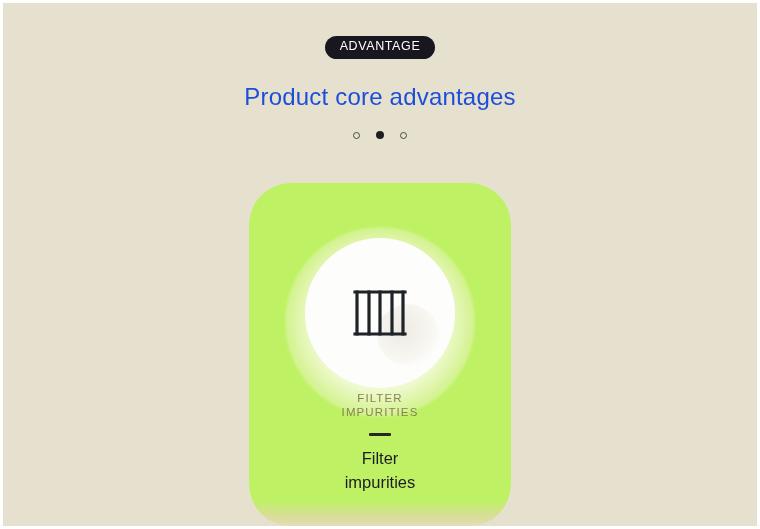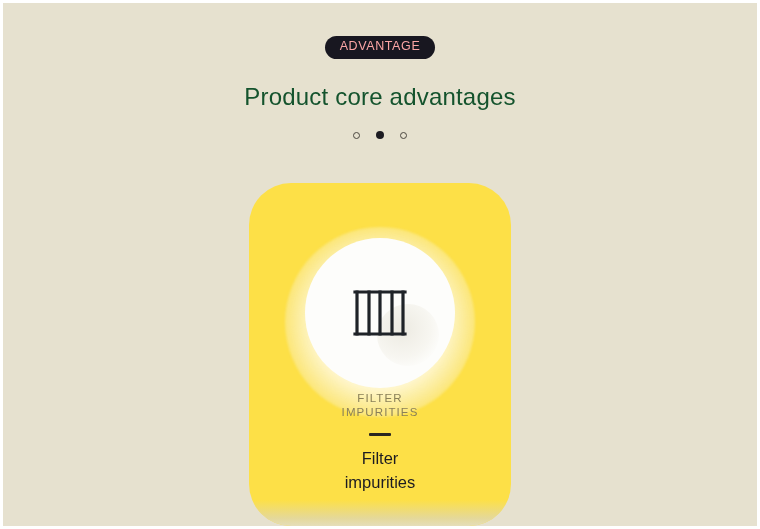--- a/index.html
+++ b/index.html
@@ -30,39 +30,39 @@
   .badge-row {
     position: absolute;
     left: 0;
     top: 33px;
     width: 100%;
     text-align: center;
   }
   .badge {
     display: inline-block;
     background: #181720;
-    color: #fca5a5;
+    color: #ffffff;
     font-size: 12.5px;
     letter-spacing: 0.6px;
     font-weight: 400;
     padding: 4px 15px 5px 15px;
     border-radius: 14px;
     line-height: 1.1;
     text-align: center;
   }
 
   
   .heading {
     position: absolute;
     left: 0;
     top: 80px;
     width: 100%;
     text-align: center;
     font-size: 24px;
-    color: #14532d;
+    color: #1d4ed8;
     font-weight: 400;
     letter-spacing: 0.2px;
   }
 
   
   .dots {
     position: absolute;
     left: 0;
     top: 128px;
     width: 100%;
@@ -95,21 +95,21 @@
     height: 343px;
     display: flex;
     justify-content: center;
     gap: 88px;
   }
 
   .card {
     position: relative;
     width: 262px;
     height: 343px;
-    background: #fde047;
+    background: #bef264;
     border-radius: 42px;
     overflow: hidden;
   }
 
   
   .glow {
     position: absolute;
     left: 50%;
     top: 44px;
     width: 190px;

